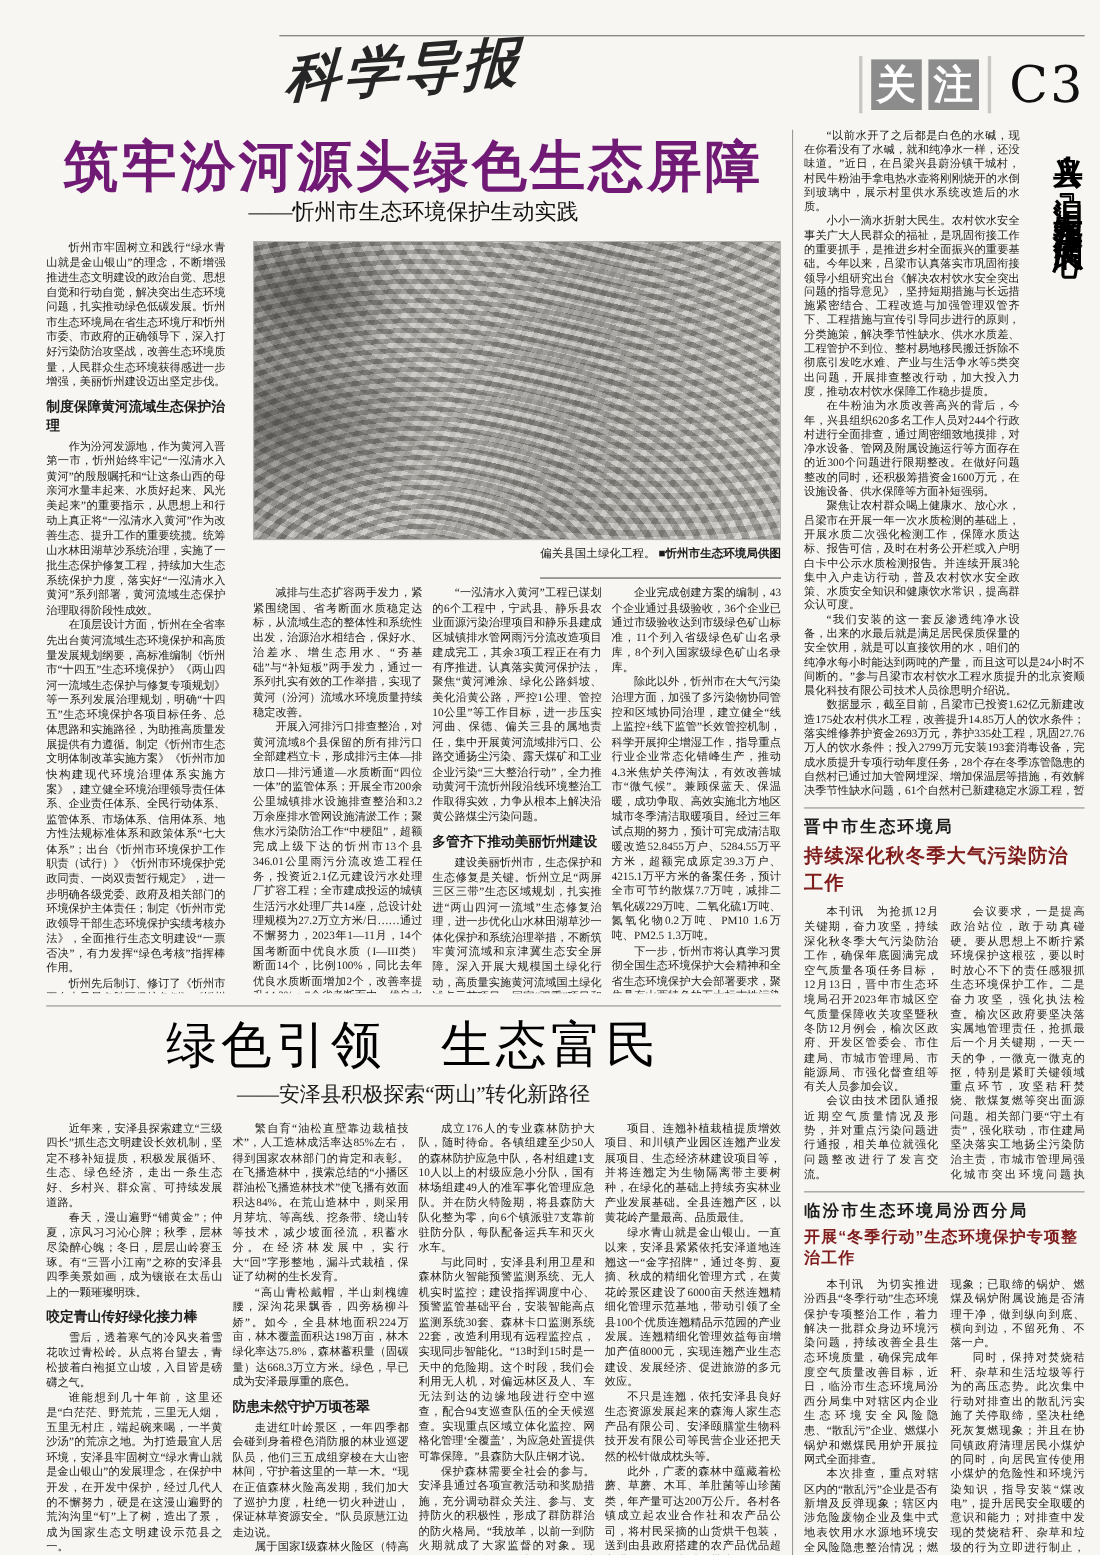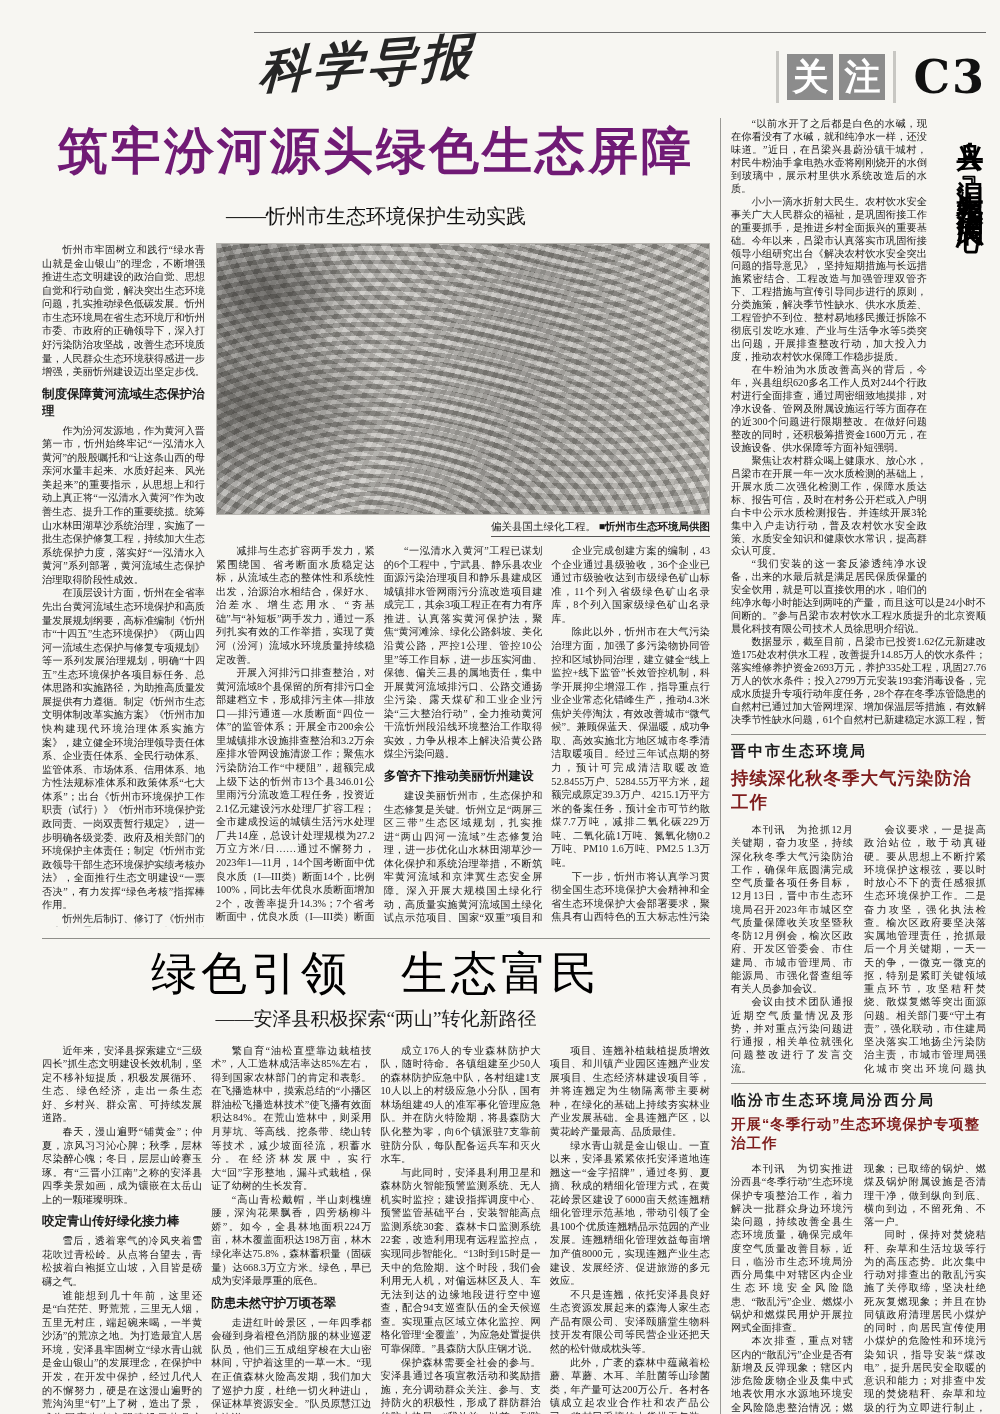--- a/index.html
+++ b/index.html
@@ -14,47 +14,47 @@
   .hdr-left{position:absolute;left:4px;top:18px;width:196px;font-size:11px;font-weight:bold;color:#2e2e2e;line-height:1.9;border-bottom:1px solid #8a8a8a;padding-bottom:3px;font-family:"Liberation Sans",sans-serif;}
   .sq{display:inline-block;width:8px;height:8px;background:#a9a8a4;margin-right:5px;}
   .masthead{
     position:absolute;left:216px;top:14px;font-size:50px;font-weight:bold;color:#262626;
     font-family:"DejaVu Serif",serif;font-style:italic;letter-spacing:4px;
     transform:rotate(-4deg) skewX(-6deg);transform-origin:left bottom;
   }
   .hdr-right{position:absolute;right:0;top:26px;display:flex;align-items:center;}
   .vbar{width:3px;height:52px;background:#c8c7c3;margin:0 5px;}
   .sec-sq{width:46px;height:46px;background:#8c8c8c;color:#ffffff;font-size:36px;font-weight:bold;display:flex;align-items:center;justify-content:center;font-family:"Liberation Sans",sans-serif;margin:0 3px;}
-  .pageno{font-size:46px;font-weight:bold;color:#111;font-family:"DejaVu Serif",serif;margin-left:12px;letter-spacing:2px;}
+  .pageno{font-size:46px;font-weight:normal;color:#111;font-family:"DejaVu Serif",serif;margin-left:12px;letter-spacing:2px;}
   
   .content{display:flex;margin:10px 14px 0 42px;gap:10px;}
   .left-region{width:668px;flex:none;}
   .v-rule{width:0;border-left:1px solid #9a9995;}
   .right-region{flex:1;min-width:0;}
   
   .para{font-size:10.2px;line-height:1.33;text-align:justify;text-indent:2em;margin:0;}
   .subhead{font-size:12.5px;font-weight:bold;margin:7px 0 4px 0;font-family:"Liberation Sans",sans-serif;}
   
   .a1-headline{font-size:50px;font-weight:900;text-align:center;letter-spacing:3px;color:#701a75;font-family:"Liberation Sans",sans-serif;line-height:1.1;margin-top:6px;}
-  .a1-subtitle{font-size:20px;text-align:center;margin-top:24px;color:#111;}
-  .a1-body{display:flex;gap:11px;height:684px;overflow:hidden;margin-top:13px;}
+  .a1-subtitle{font-size:20px;text-align:center;margin-top:0;color:#111;}
+  .a1-body{display:flex;gap:25px;height:684px;overflow:hidden;margin-top:13px;}
   .ncol{width:163px;flex:none;overflow:hidden;}
   .a1-right{flex:1;min-width:0;}
   .photo{
     height:272px;border:1px solid #b5b3ae;box-sizing:border-box;
     background:
       radial-gradient(ellipse 130px 95px at 10% 18%, rgba(55,53,50,.55), transparent 70%),
       radial-gradient(ellipse 210px 130px at 6% 60%, rgba(66,64,60,.5), transparent 70%),
       repeating-radial-gradient(ellipse 330px 210px at 32% 118%, rgba(255,255,255,.20) 0 7px, rgba(42,42,40,.22) 7px 14px),
       repeating-radial-gradient(ellipse 430px 270px at 76% -18%, rgba(255,255,255,.16) 0 9px, rgba(52,52,48,.20) 9px 18px),
       repeating-linear-gradient(115deg, rgba(255,255,255,.10) 0 5px, rgba(0,0,0,.08) 5px 10px),
       linear-gradient(100deg,#8f8d88 0%,#b9b6b0 35%,#a5a29c 60%,#c2bfb8 100%);
   }
   .caption{text-align:right;font-size:10.5px;margin:5px 0 7px 0;}
-  .caption-inner{display:inline-block;border-bottom:1px solid #555;padding-bottom:2px;}
+  .caption-inner{display:inline-block;border-bottom:1px solid #555;padding-bottom:15px;}
   .caption-credit{font-weight:bold;font-family:"Liberation Sans",sans-serif;}
   .sub3{display:flex;gap:9px;height:380px;overflow:hidden;}
   .fcol{flex:1;min-width:0;overflow:hidden;}
   
   .h-rule{border-top:1px solid #8f8e8a;margin:11px 0 9px 0;}
   
   .a2-headline{font-size:46px;font-weight:400;text-align:center;letter-spacing:4px;color:#000;font-family:"Liberation Sans",sans-serif;line-height:1.1;}
   .a2-subtitle{font-size:19px;text-align:center;margin-top:7px;}
   .a2-body{display:flex;gap:9px;height:408px;overflow:hidden;margin-top:12px;}
   

